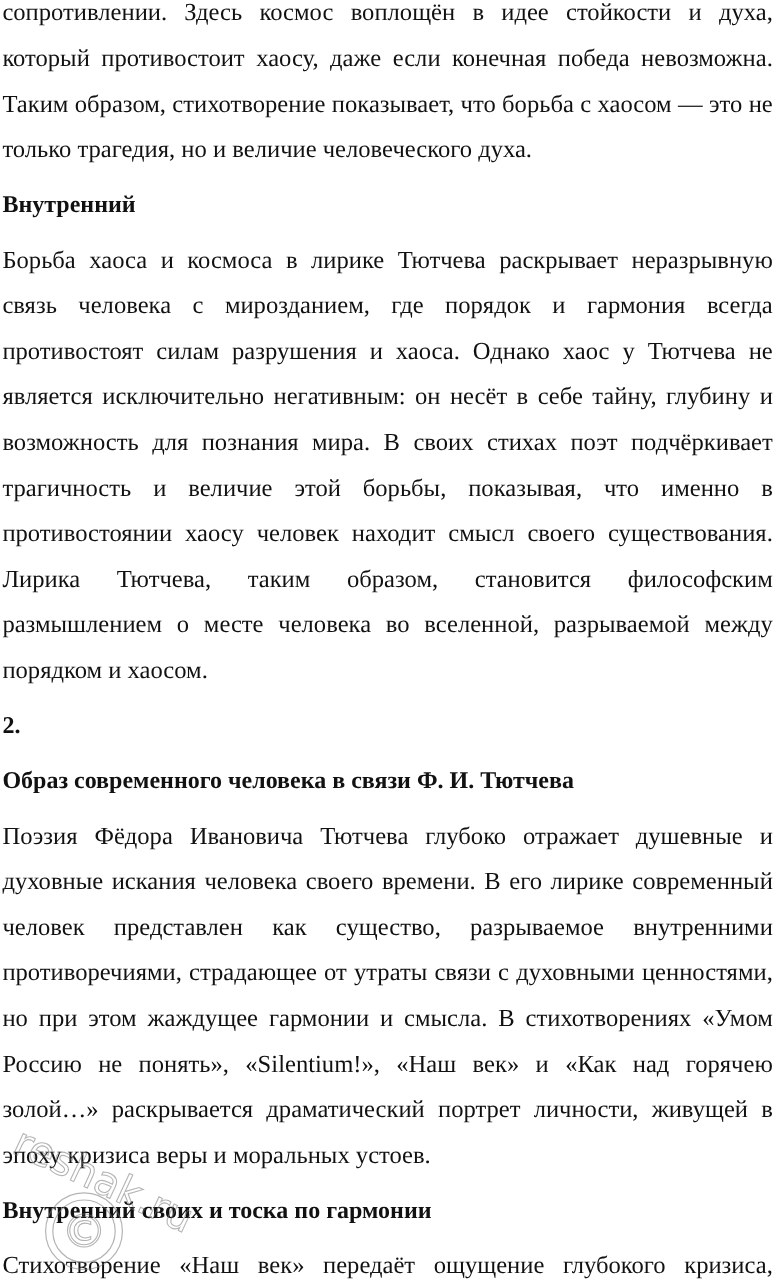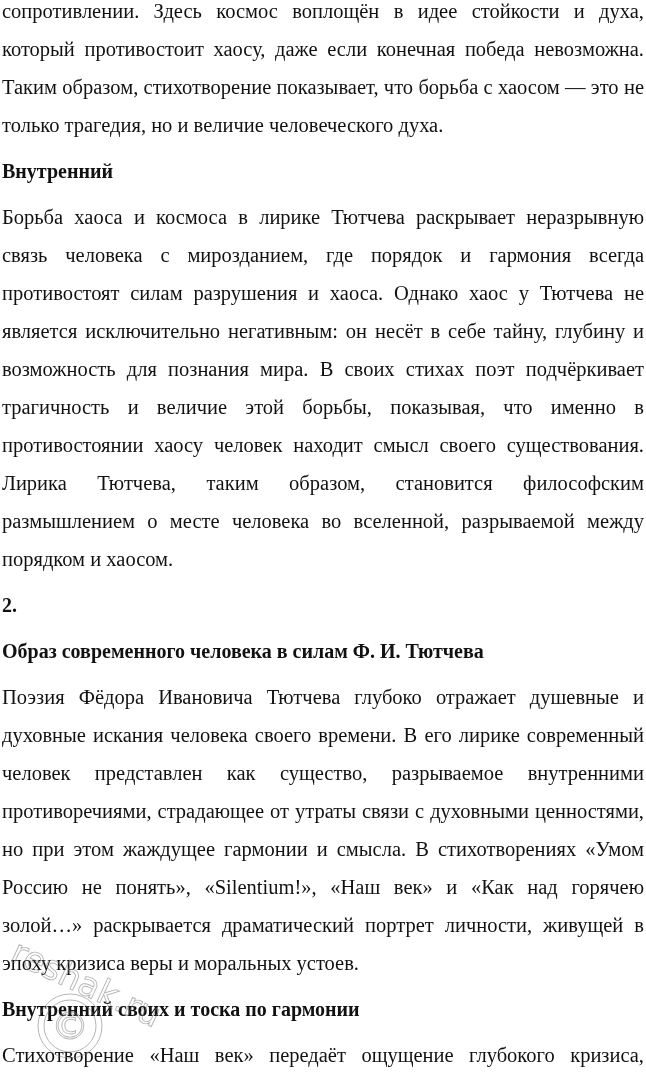--- a/index.html
+++ b/index.html
@@ -45,21 +45,21 @@
     }
   </style>
 </head>
 <body>
 
 <div class="page">
   <p class="body">сопротивлении. Здесь космос воплощён в идее стойкости и духа, который противостоит хаосу, даже если конечная победа невозможна. Таким образом, стихотворение показывает, что борьба с хаосом — это не только трагедия, но и величие человеческого духа.</p>
   <h2 class="sec">Внутренний</h2>
   <p class="body">Борьба хаоса и космоса в лирике Тютчева раскрывает неразрывную связь человека с мирозданием, где порядок и гармония всегда противостоят силам разрушения и хаоса. Однако хаос у Тютчева не является исключительно негативным: он несёт в себе тайну, глубину и возможность для познания мира. В своих стихах поэт подчёркивает трагичность и величие этой борьбы, показывая, что именно в противостоянии хаосу человек находит смысл своего существования. Лирика Тютчева, таким образом, становится философским размышлением о месте человека во вселенной, разрываемой между порядком и хаосом.</p>
   <h2 class="sec">2.</h2>
-  <h2 class="sec">Образ современного человека в силам Ф. И. Тютчева</h2>
+  <h2 class="sec">Образ современного человека в связи Ф. И. Тютчева</h2>
   <p class="body">Поэзия Фёдора Ивановича Тютчева глубоко отражает душевные и духовные искания человека своего времени. В его лирике современный человек представлен как существо, разрываемое внутренними противоречиями, страдающее от утраты связи с духовными ценностями, но при этом жаждущее гармонии и смысла. В стихотворениях «Умом Россию не понять», «Silentium!», «Наш век» и «Как над горячею золой…» раскрывается драматический портрет личности, живущей в эпоху кризиса веры и моральных устоев.</p>
   <h2 class="sec">Внутренний своих и тоска по гармонии</h2>
   <p class="body">Стихотворение «Наш век» передаёт ощущение глубокого кризиса, охватившего современного человека. Тютчев утверждает, что «не</p>
 </div>
 
 <div class="watermark">
   <svg width="160" height="130" viewBox="0 0 160 130">
     <g fill="none" stroke="#777" stroke-width="1">
       <circle cx="68" cy="82" r="32"></circle>
       <circle cx="68" cy="82" r="26"></circle>

